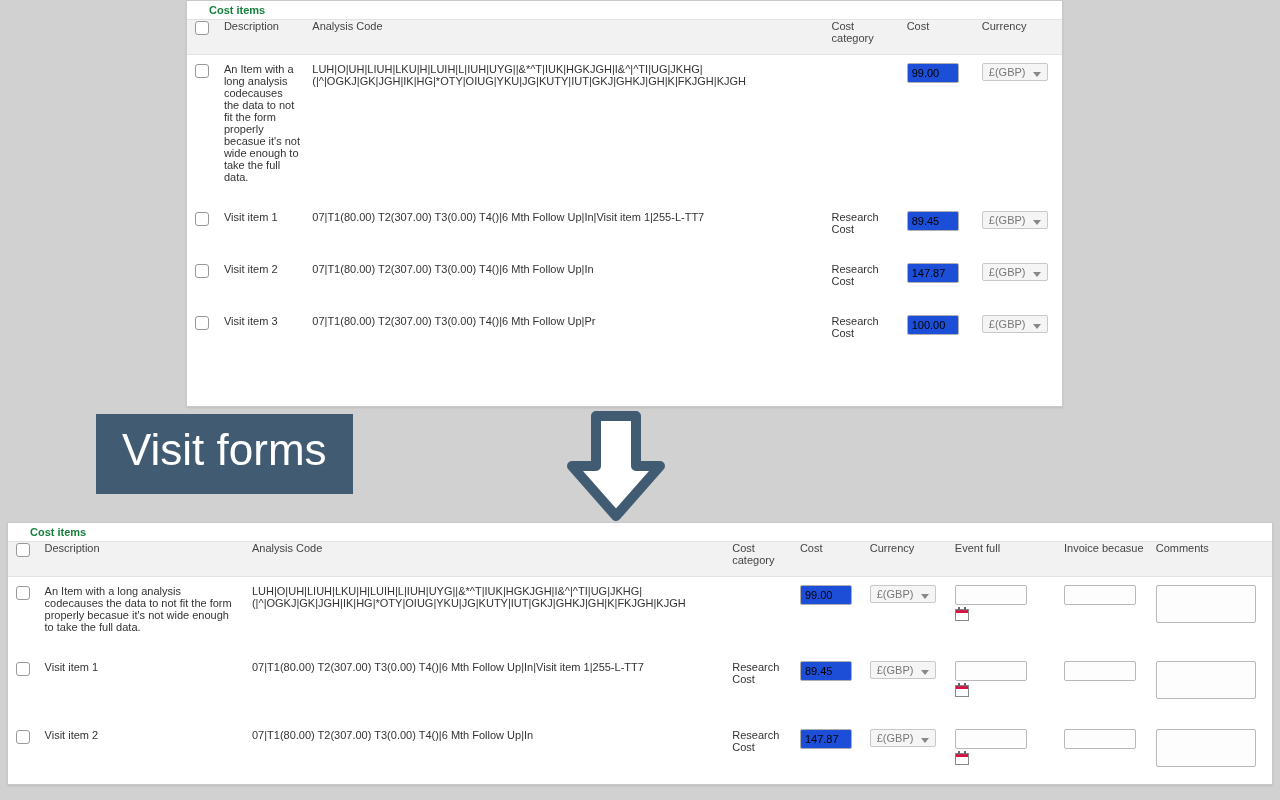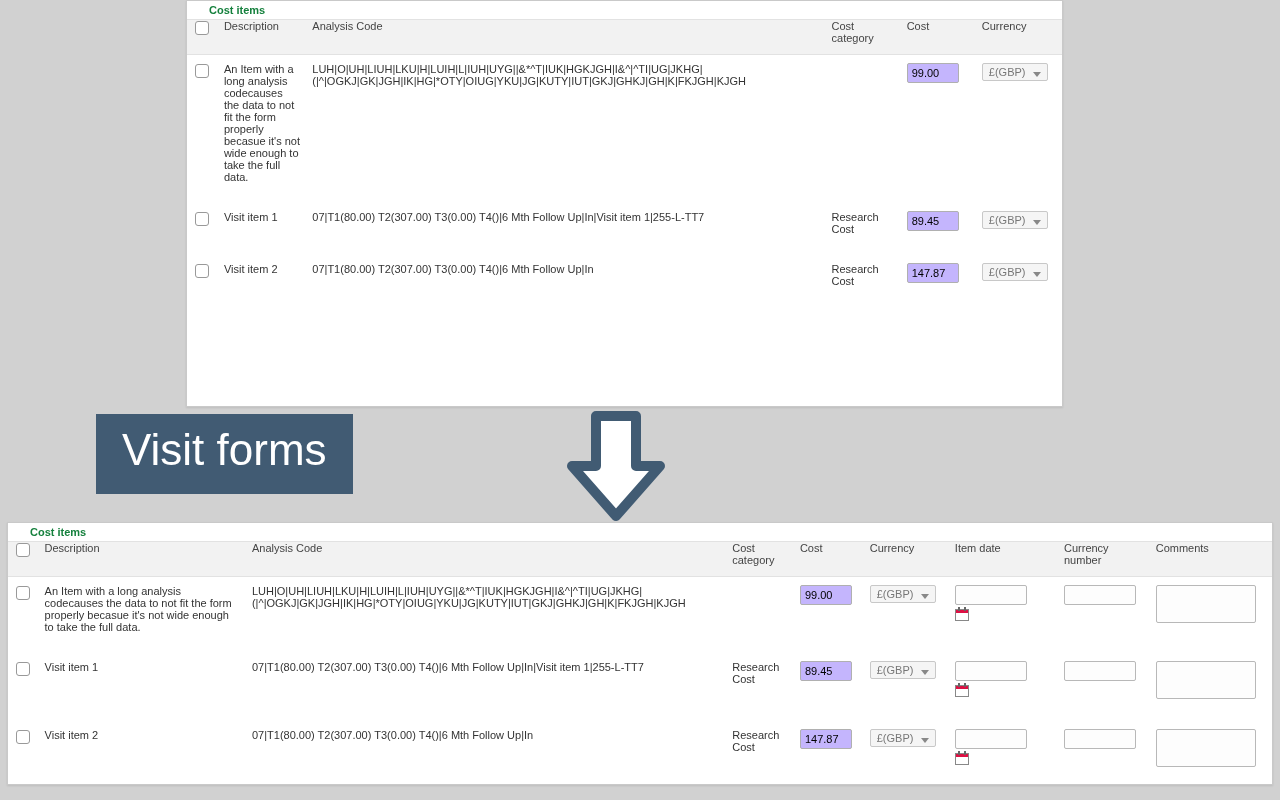--- a/index.html
+++ b/index.html
@@ -76,21 +76,21 @@
     margin-top: 1px;
     cursor: pointer;
   }
   .cost-input {
     width: 52px;
     padding: 3px 4px;
     border: 1px solid #b0b0b0;
     border-radius: 2px;
     font-size: 11px;
     text-align: left;
-    background: #c4b5fd;
+    background: #1d4ed8;
   }
   .curr-select {
     width: 66px;
     padding: 2px 18px 2px 6px;
     border: 1px solid #c8c8c8;
     border-radius: 2px;
     background: #f5f5f5;
     color: #777;
     font-size: 11px;
     position: relative;
@@ -193,42 +193,50 @@
           <td class="col-curr-n"><span class="curr-select">£(GBP)</span></td>
         </tr>
         <tr>
           <td class="col-check"><input type="checkbox" class="chk" style=""></td>
           <td class="col-desc-n wrap-text">Visit item 2</td>
           <td class="col-code-n wrap-text">07|T1(80.00) T2(307.00) T3(0.00) T4()|6 Mth Follow Up|In</td>
           <td class="col-cat-n">Research Cost</td>
           <td class="col-cost-n"><input class="cost-input" value="147.87" style=""></td>
           <td class="col-curr-n"><span class="curr-select">£(GBP)</span></td>
         </tr>
+        <tr>
+          <td class="col-check"><input type="checkbox" class="chk" style=""></td>
+          <td class="col-desc-n wrap-text">Visit item 3</td>
+          <td class="col-code-n wrap-text">07|T1(80.00) T2(307.00) T3(0.00) T4()|6 Mth Follow Up|Pr</td>
+          <td class="col-cat-n">Research Cost</td>
+          <td class="col-cost-n"><input class="cost-input" value="100.00" style=""></td>
+          <td class="col-curr-n"><span class="curr-select">£(GBP)</span></td>
+        </tr>
       </tbody>
   </table>
 </div>
 
 <div class="annotation-pill">Visit forms</div>
 <svg class="arrow-down" viewBox="0 0 100 112">
   <path d="M30 6 H70 V56 H94 L50 106 L6 56 H30 Z" fill="#ffffff" stroke="#415b73" stroke-width="10" stroke-linejoin="round"></path>
 </svg>
 
 <div class="panel panel-bottom">
   <div class="panel-title">Cost items</div>
   <table class="costs">
     <thead>
       <tr>
         <td class="col-check"><input type="checkbox" class="chk" style=""></td>
         <td class="col-desc-w">Description</td>
         <td class="col-code-w">Analysis Code</td>
         <td class="col-cat-w">Cost category</td>
         <td class="col-cost-w">Cost</td>
         <td class="col-curr-w">Currency</td>
-        <td class="col-date-w">Item date</td>
-        <td class="col-inv-w">Currency number</td>
+        <td class="col-date-w">Event full</td>
+        <td class="col-inv-w">Invoice becasue</td>
         <td class="col-comm-w">Comments</td>
       </tr>
     </thead>
     <tbody id="tbody-wide">
         <tr>
           <td class="col-check"><input type="checkbox" class="chk" style=""></td>
           <td class="col-desc-w wrap-text">An Item with a long analysis codecauses the data to not fit the form properly becasue it's not wide enough to take the full data.</td>
           <td class="col-code-w wrap-text">LUH|O|UH|LIUH|LKU|H|LUIH|L|IUH|UYG||&amp;*^T|IUK|HGKJGH|I&amp;^|^TI|UG|JKHG|(|^|OGKJ|GK|JGH|IK|HG|*OTY|OIUG|YKU|JG|KUTY|IUT|GKJ|GHKJ|GH|K|FKJGH|KJGH</td>
           <td class="col-cat-w"></td>
           <td class="col-cost-w"><input class="cost-input" value="99.00" style=""></td>

